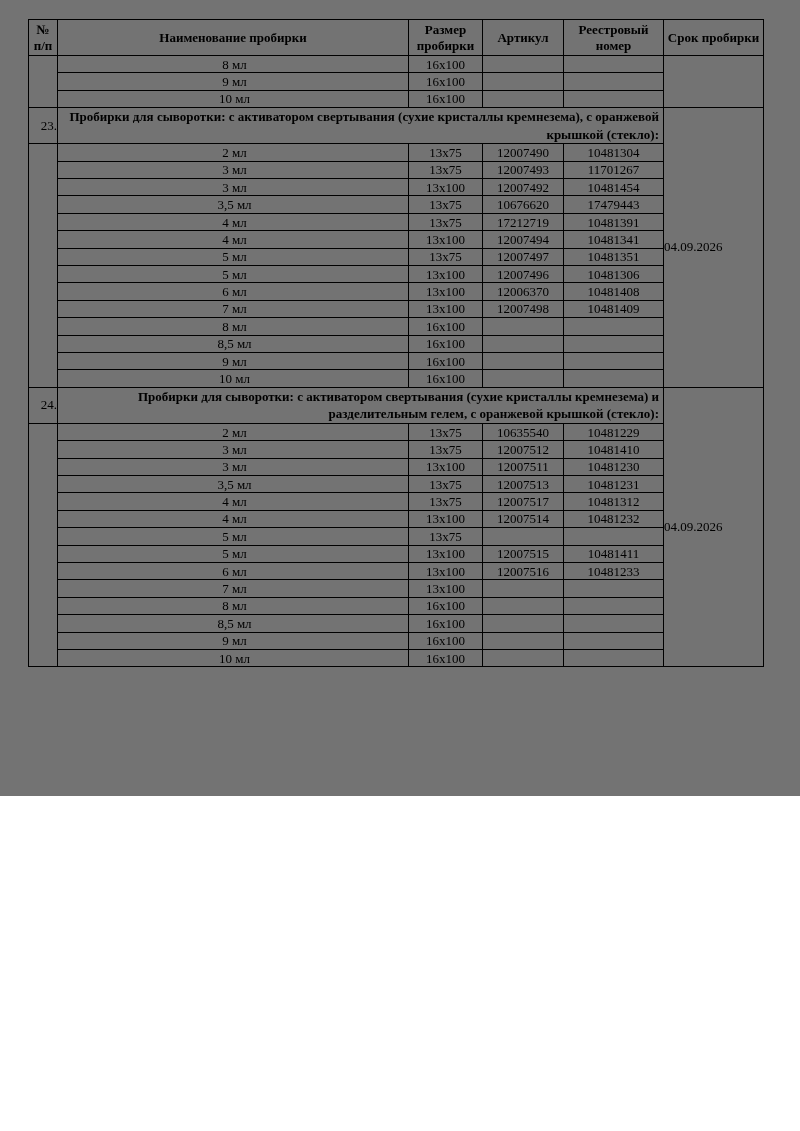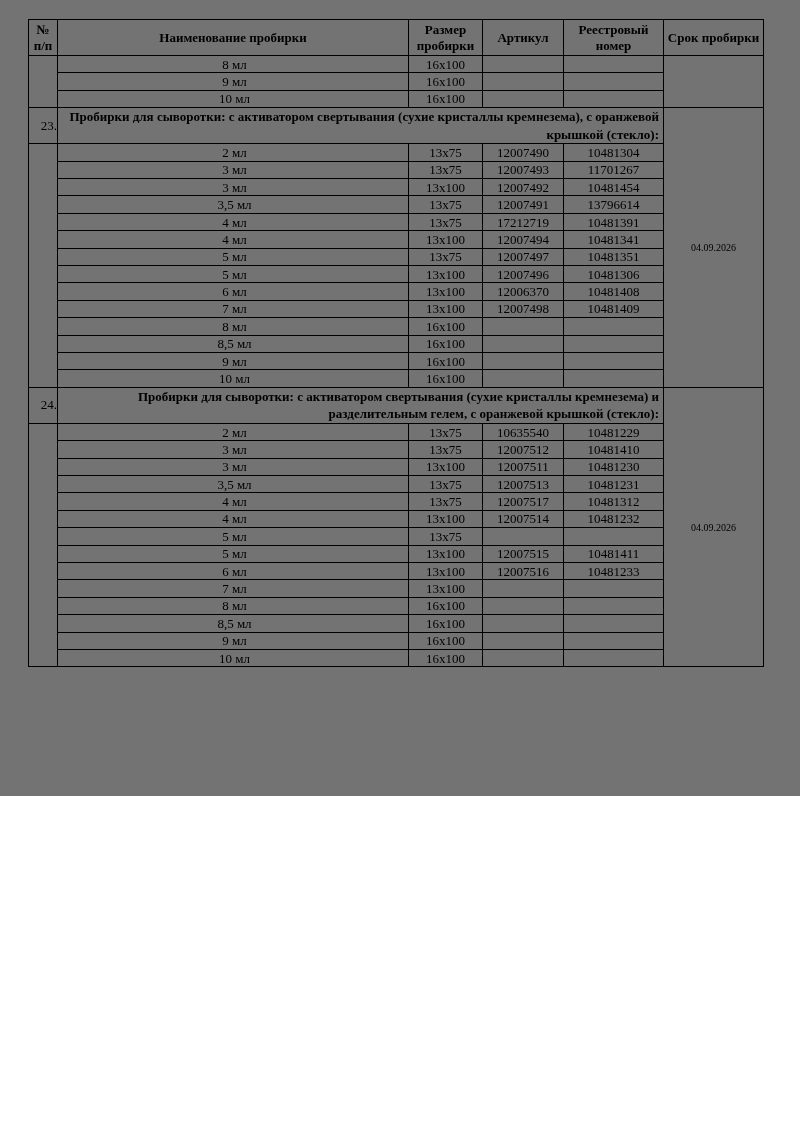--- a/index.html
+++ b/index.html
@@ -55,22 +55,22 @@
     line-height: 1.35;
     height: 35px;
     padding: 0 4px;
     margin-top: 16px;
   }
   td.num-cell {
     text-align: right;
     vertical-align: middle;
   }
   td.validity-cell {
-    text-align: center;
-    font-size: 10px;
+    text-align: left;
+    font-size: 13px;
   }
 </style>
 </head>
 <body>
 
 <div class="page">
   <table class="doc-table">
     <colgroup>
       <col style="width:29px">
       <col style="width:351px">
@@ -131,22 +131,22 @@
         </tr>
         <tr class="item-row">
           <td class="name-cell">3 мл</td>
           <td class="center-cell">13x100</td>
           <td class="center-cell">12007492</td>
           <td class="center-cell">10481454</td>
         </tr>
         <tr class="item-row">
           <td class="name-cell">3,5 мл</td>
           <td class="center-cell">13x75</td>
-          <td class="center-cell">12007491</td>
-          <td class="center-cell">13796614</td>
+          <td class="center-cell">10676620</td>
+          <td class="center-cell">17479443</td>
         </tr>
         <tr class="item-row">
           <td class="name-cell">4 мл</td>
           <td class="center-cell">13x75</td>
           <td class="center-cell">17212719</td>
           <td class="center-cell">10481391</td>
         </tr>
         <tr class="item-row">
           <td class="name-cell">4 мл</td>
           <td class="center-cell">13x100</td>

